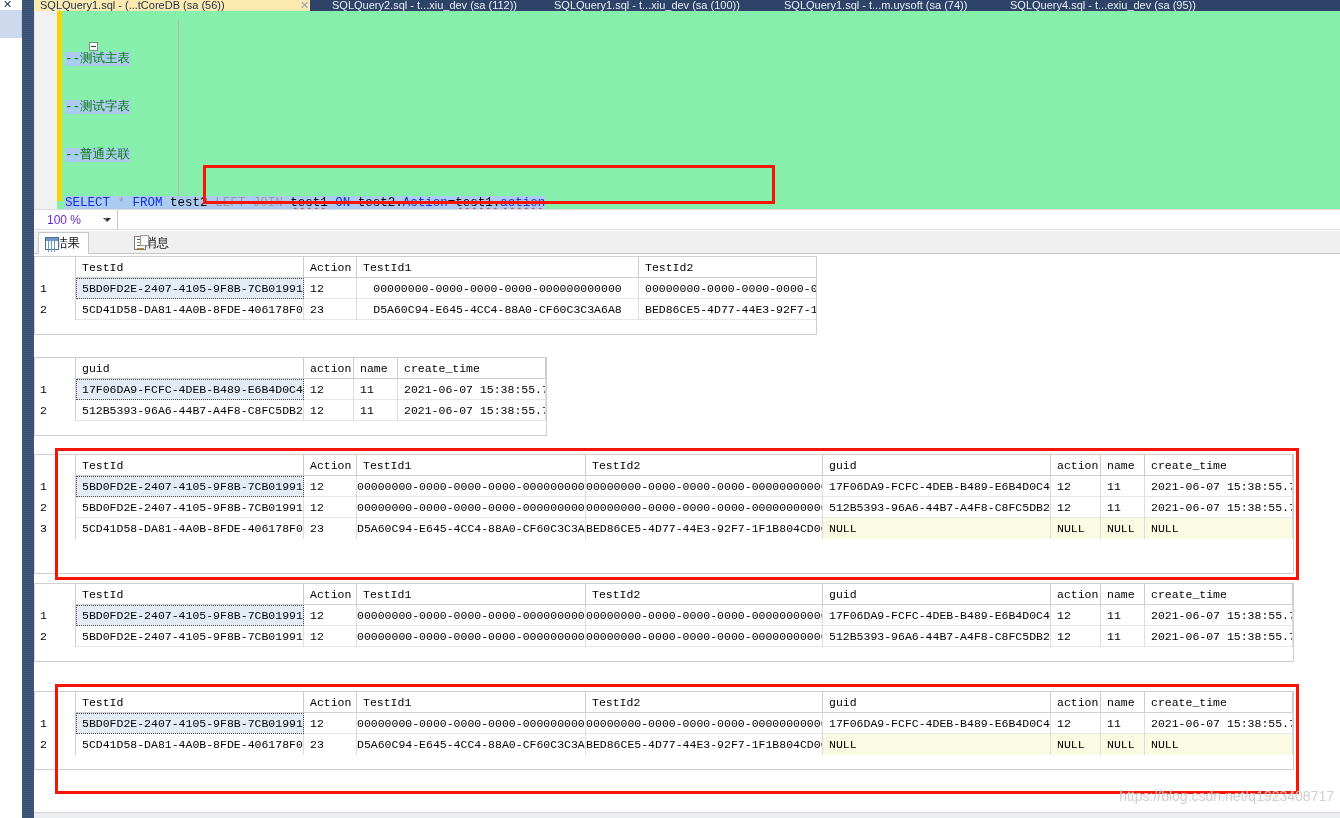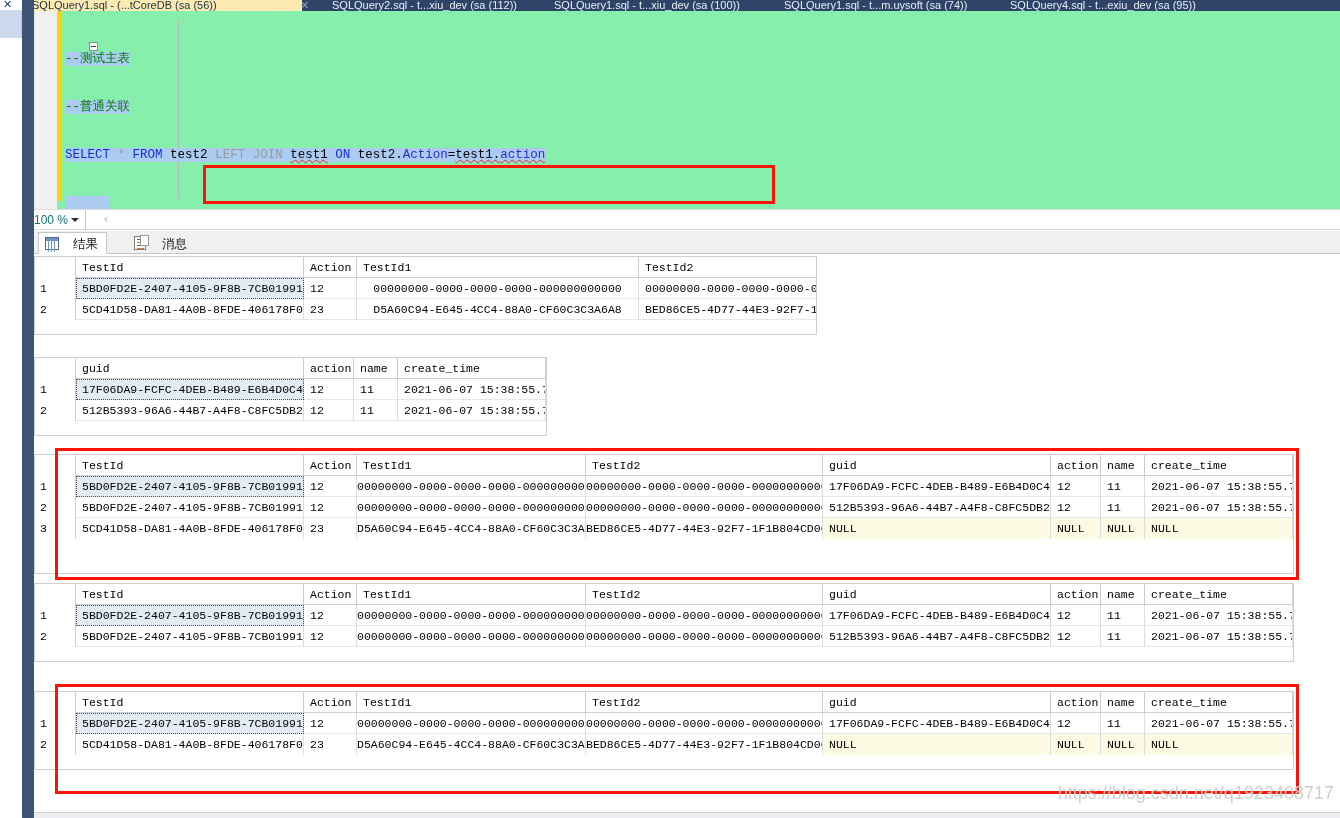--- a/index.html
+++ b/index.html
@@ -121,24 +121,24 @@
   
   .zoomrow {
     position: absolute; left: 34px; top: 209px;
     width: 1306px; height: 21px;
     background: #ffffff;
     border-top: 1px solid #dcdcdc;
     border-bottom: 1px solid #dcdcdc;
   }
   .zoombox {
     position: absolute; left: 0; top: 0;
-    width: 52px; height: 20px;
+    width: 84px; height: 20px;
     border-right: 1px solid #c8c8c8;
-    font-size: 12px; color: #0f766e;
-    line-height: 20px; padding-left: 0;
+    font-size: 12px; color: #6d28d9;
+    line-height: 20px; padding-left: 13px;
   }
   .zoom-caret {
     position: absolute; right: 6px; top: 8px;
     width: 0; height: 0;
     border-left: 4px solid transparent;
     border-right: 4px solid transparent;
     border-top: 4px solid #2b2b2b;
   }
   .zoom-lt {
     position: absolute; left: 70px; top: 2px;
@@ -150,22 +150,23 @@
     position: absolute; left: 34px; top: 231px;
     width: 1306px; height: 23px;
     background: #f0f0f0;
     border-bottom: 1px solid #c7c7c7;
   }
   .restab {
     position: absolute; top: 1px;
     height: 22px;
     font-size: 12.5px; color: #111;
     line-height: 22px;
-    padding: 0 8px 0 34px;
+    padding: 0 8px 0 16px;
     border: 1px solid transparent;
+    font-family: Liberation Mono, monospace;
   }
   .restab.active {
     background: #ffffff;
     border: 1px solid #c7c7c7;
     border-bottom: 1px solid #ffffff;
   }
   .ico-grid {
     position: absolute; left: 6px; top: 4px;
     width: 14px; height: 13px;
     background: #ffffff;
@@ -249,39 +250,39 @@
 
   
   .redbox {
     position: absolute;
     border: 3px solid #fa1405;
     pointer-events: none;
   }
 
   .watermark {
     position: absolute; right: 6px; bottom: 14px;
-    font-size: 18px;
+    font-size: 14px;
     color: #cfcfcf;
     font-family: "Liberation Sans", sans-serif;
     letter-spacing: 0px;
   }
   .bottombar {
     position: absolute; left: 34px; bottom: 0;
     width: 1306px; height: 6px;
     background: #eceef1;
     border-top: 1px solid #d4d4d4;
   }
 </style>
 </head>
 <body>
 
 <div id="app">
 
   <div class="tabbar">
-    <div class="tab active" style="left:26px;width:276px;">
+    <div class="tab active" style="left:34px;width:276px;">
       <span>SQLQuery1.sql - (...tCoreDB (sa (56))</span>
     </div>
     <div class="tab-close" style="left:300px;">✕</div>
     <div class="tab" style="left:326px;width:222px;">
       <span>SQLQuery2.sql - t...xiu_dev (sa (112))</span>
     </div>
     <div class="tab" style="left:548px;width:230px;">
       <span>SQLQuery1.sql - t...xiu_dev (sa (100))</span>
     </div>
     <div class="tab" style="left:778px;width:226px;">
@@ -299,20 +300,21 @@
   <div class="vsplit"></div>
 
   <div class="editor">
     <div class="ed-gutter"></div>
     <div class="ed-changebar"></div>
     <div class="ed-indentline"></div>
     <div class="fold-box"></div>
 
     <div class="code">
       <span class="ln"><span class="sel cmt">--测试主表</span></span>
+      <span class="ln"><span class="sel cmt">--测试字表</span></span>
       <span class="ln"><span class="sel cmt">--普通关联</span></span>
       <span class="ln"><span class="sel"><span class="kw">SELECT</span> <span class="kw2">*</span> <span class="kw">FROM</span> <span class="pl">test2</span> <span class="kw2">LEFT JOIN</span> <span class="pl sq">test1</span> <span class="kw">ON</span> <span class="pl">test2.</span><span class="fn">Action</span>=<span class="pl sq">test1.</span><span class="fn sq">action</span></span></span>
       <span class="ln"><span class="sel">      </span></span>
       <span class="ln"></span>
       <span class="ln"><span class="sel cmt">--类似内关联</span></span>
       <span class="ln"><span class="sel"><span class="kw">SELECT</span> <span class="kw2">*</span> <span class="kw">FROM</span> <span class="pl">test2</span> <span class="kw2">cross APPLY</span> <span class="kw2">(</span><span class="kw">SELECT</span> <span class="kw2">*</span> <span class="kw">FROM</span> <span class="pl sq">test1</span> <span class="kw">WHERE</span> <span class="pl sq">test1.</span><span class="fn sq">ACTION</span>=<span class="pl">test2.</span><span class="fn">Action</span><span class="kw2">)</span> <span class="pl">test1</span></span></span>
       <span class="ln"><span class="sel cmt">--类似左关联</span></span>
       <span class="ln"><span class="sel"><span class="kw">SELECT</span> <span class="kw2">*</span> <span class="kw">FROM</span> <span class="pl">test2</span> <span class="kw2">outer APPLY</span> <span class="kw2">(</span><span class="kw">SELECT</span> <span class="kw">TOP</span> <span class="pl">1</span> <span class="kw2">*</span> <span class="kw">FROM</span> <span class="pl sq">test1</span> <span class="kw">WHERE</span> <span class="pl sq">test1.</span><span class="fn sq">ACTION</span>=<span class="pl">test2.</span><span class="fn">Action</span><span class="kw2">)</span> <span class="pl">test1</span></span></span>
     </div>
   </div>

